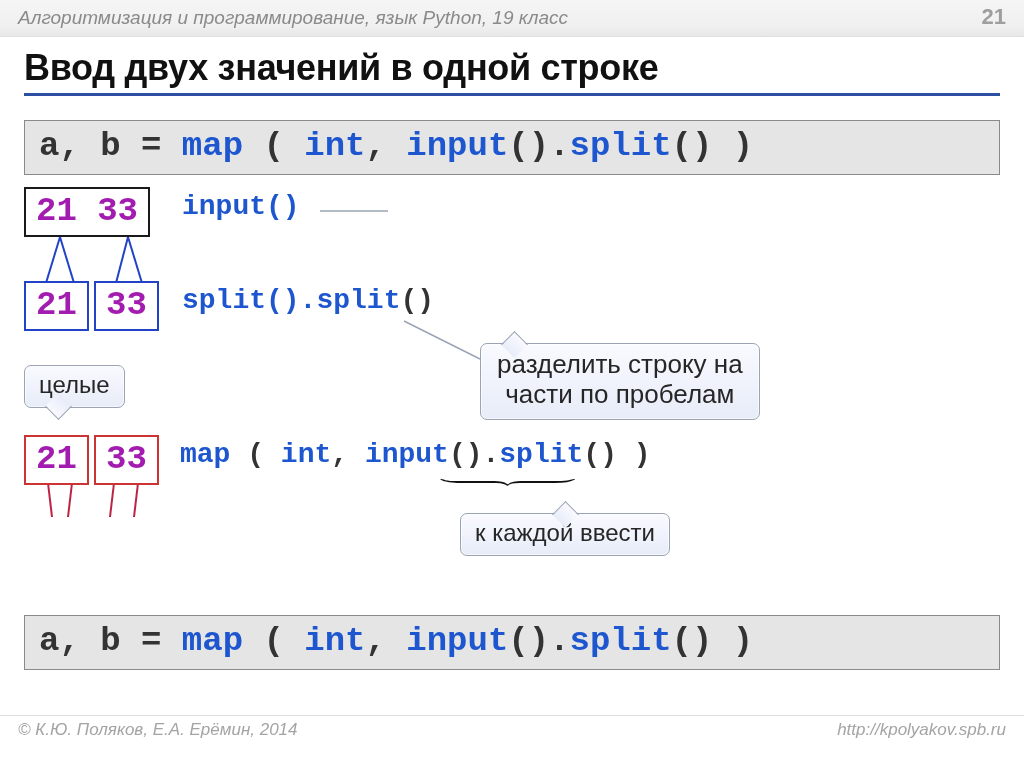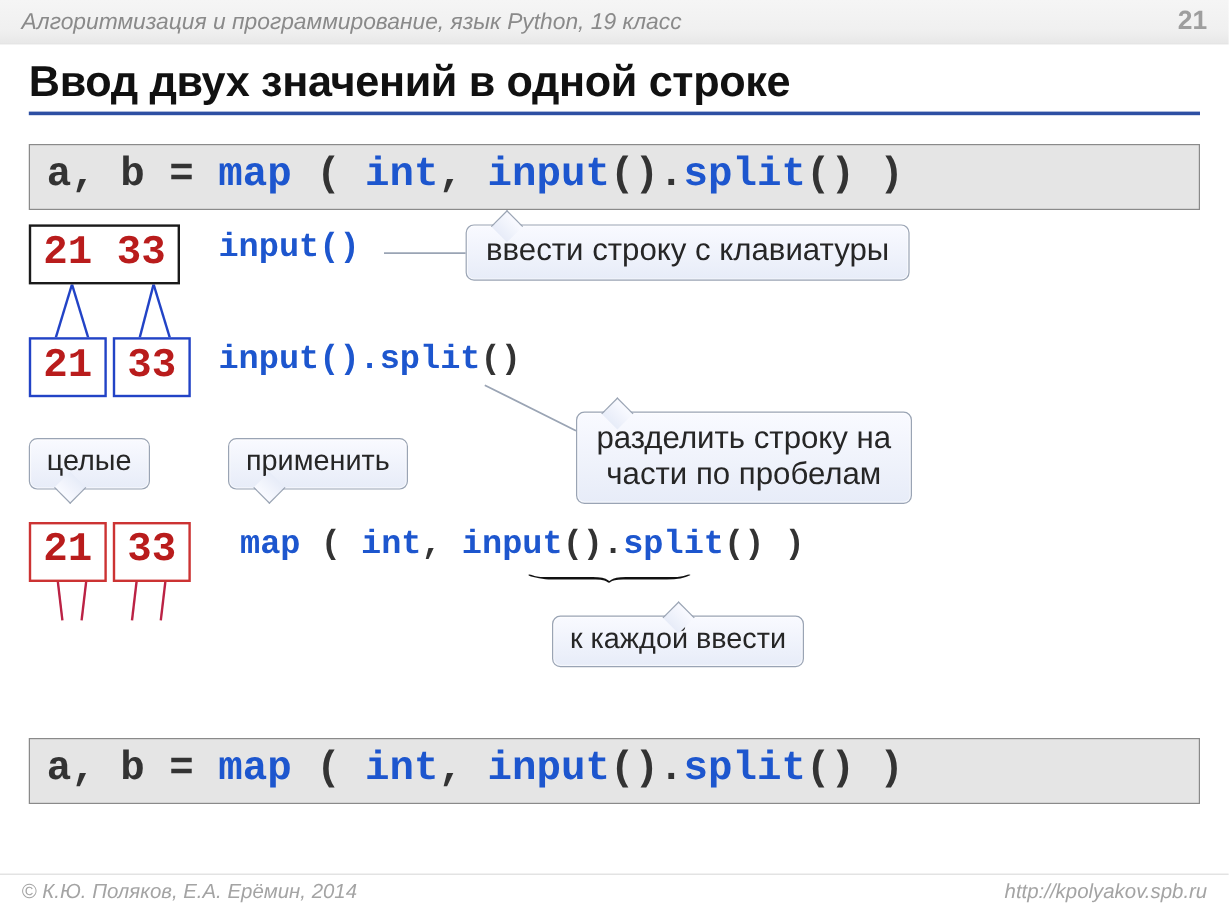--- a/index.html
+++ b/index.html
@@ -62,21 +62,21 @@
     height: 484px;
   }
   .box {
     position: absolute;
     border: 2px solid #1a1a1a;
     padding: 3px 10px 5px 10px;
     font-family: "Courier New", Courier, monospace;
     font-size: 34px;
     font-weight: bold;
     background: #fff;
-    color: #b91c1c;
+    color: #a21caf;
   }
   .box.blue { border-color: #2243c6; }
   .box.red  { border-color: #c33; }
   .plain-code {
     position: absolute;
     font-family: "Courier New", Courier, monospace;
     font-size: 28px;
     font-weight: bold;
     color: #333;
   }
@@ -115,21 +115,21 @@
     transform-origin: left top;
     color: #111;
     font-size: 60px;
     line-height: 0;
   }
   
   .page-footer {
     position: absolute;
     left: 0; right: 0; bottom: 0;
     border-top: 1px solid #ddd;
-    padding: 4px 18px 15px 18px;
+    padding: 4px 18px 28px 18px;
     display: flex;
     justify-content: space-between;
     color: #a4a4a4;
     font-style: italic;
     font-size: 17px;
   }
   svg.lines { position:absolute; left:0; top:0; pointer-events:none; }
 </style>
 </head>
 <body>
@@ -161,36 +161,34 @@
       <line x1="380" y1="134" x2="456" y2="172" stroke="#9aa4b4" stroke-width="1.5"></line>
 
       <line x1="24" y1="296" x2="28" y2="330" stroke="#b24" stroke-width="2"></line>
       <line x1="48" y1="296" x2="44" y2="330" stroke="#b24" stroke-width="2"></line>
       <line x1="90" y1="296" x2="86" y2="330" stroke="#b24" stroke-width="2"></line>
       <line x1="114" y1="296" x2="110" y2="330" stroke="#b24" stroke-width="2"></line>
     </svg>
 
     <div class="box" style="left:0; top:0;">21 33</div>
     <div class="plain-code" style="left:158px; top:4px; color:#1d56ce;"><span style="color:#1d56ce">input()</span></div>
-    <div class="callout tail-tl" style="left:364px; top:0;">ввести строку с клавиатуры</div>
 
     <div class="box blue" style="left:0; top:94px;">21</div>
     <div class="box blue" style="left:70px; top:94px;">33</div>
     <div class="plain-code" style="left:158px; top:98px;">
-      <span style="color:#1d56ce">input().</span><span class="kw">split</span><span>()</span>
+      <span style="color:#1d56ce">split().</span><span class="kw">split</span><span>()</span>
     </div>
     <div class="callout tail-tl" style="left:456px; top:156px; white-space:pre-line;">разделить строку на
 части по пробелам</div>
 
     <div class="callout small tail-bl" style="left:0; top:178px;">целые</div>
-    <div class="callout small tail-bl" style="left:166px; top:178px;">применить</div>
 
     <div class="box red" style="left:0; top:248px;">21</div>
     <div class="box red" style="left:70px; top:248px;">33</div>
-    <div class="plain-code" style="left:176px; top:252px;">
+    <div class="plain-code" style="left:156px; top:252px;">
       <span class="kw">map</span><span> ( </span><span class="kw">int</span><span>, </span><span class="kw">input</span><span>().</span><span class="kw">split</span><span>() )</span>
     </div>
 
     <div class="brace-wrap" style="left:412px; top:298px;">
       <span class="brace">︸</span>
     </div>
 
     <div class="callout small tail-tc" style="left:436px; top:326px;">к каждой ввести</div>
 
     <div class="code-banner mono" style="position:absolute; left:0; right:0; top:418px;">

